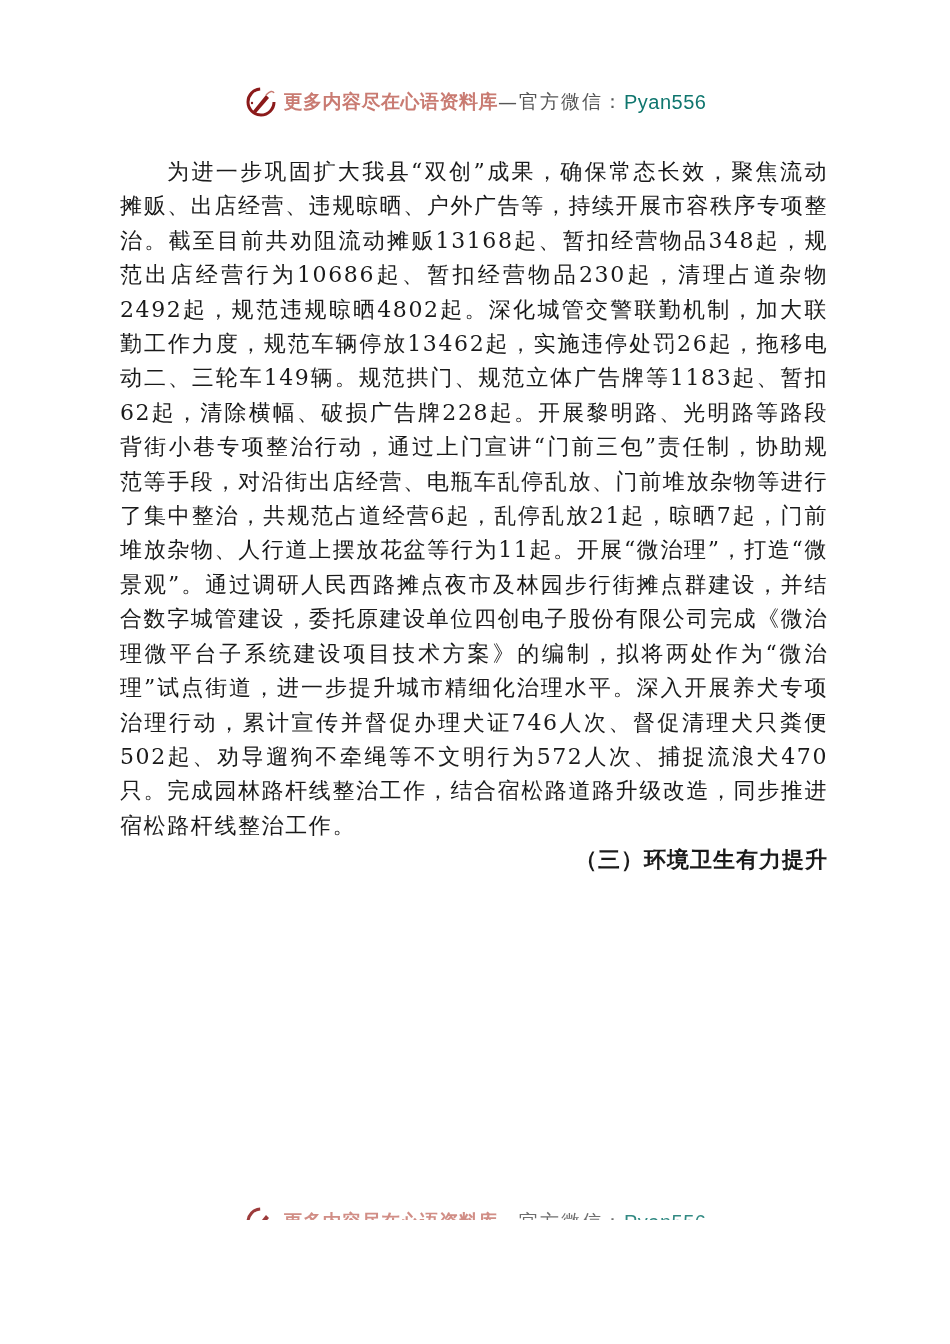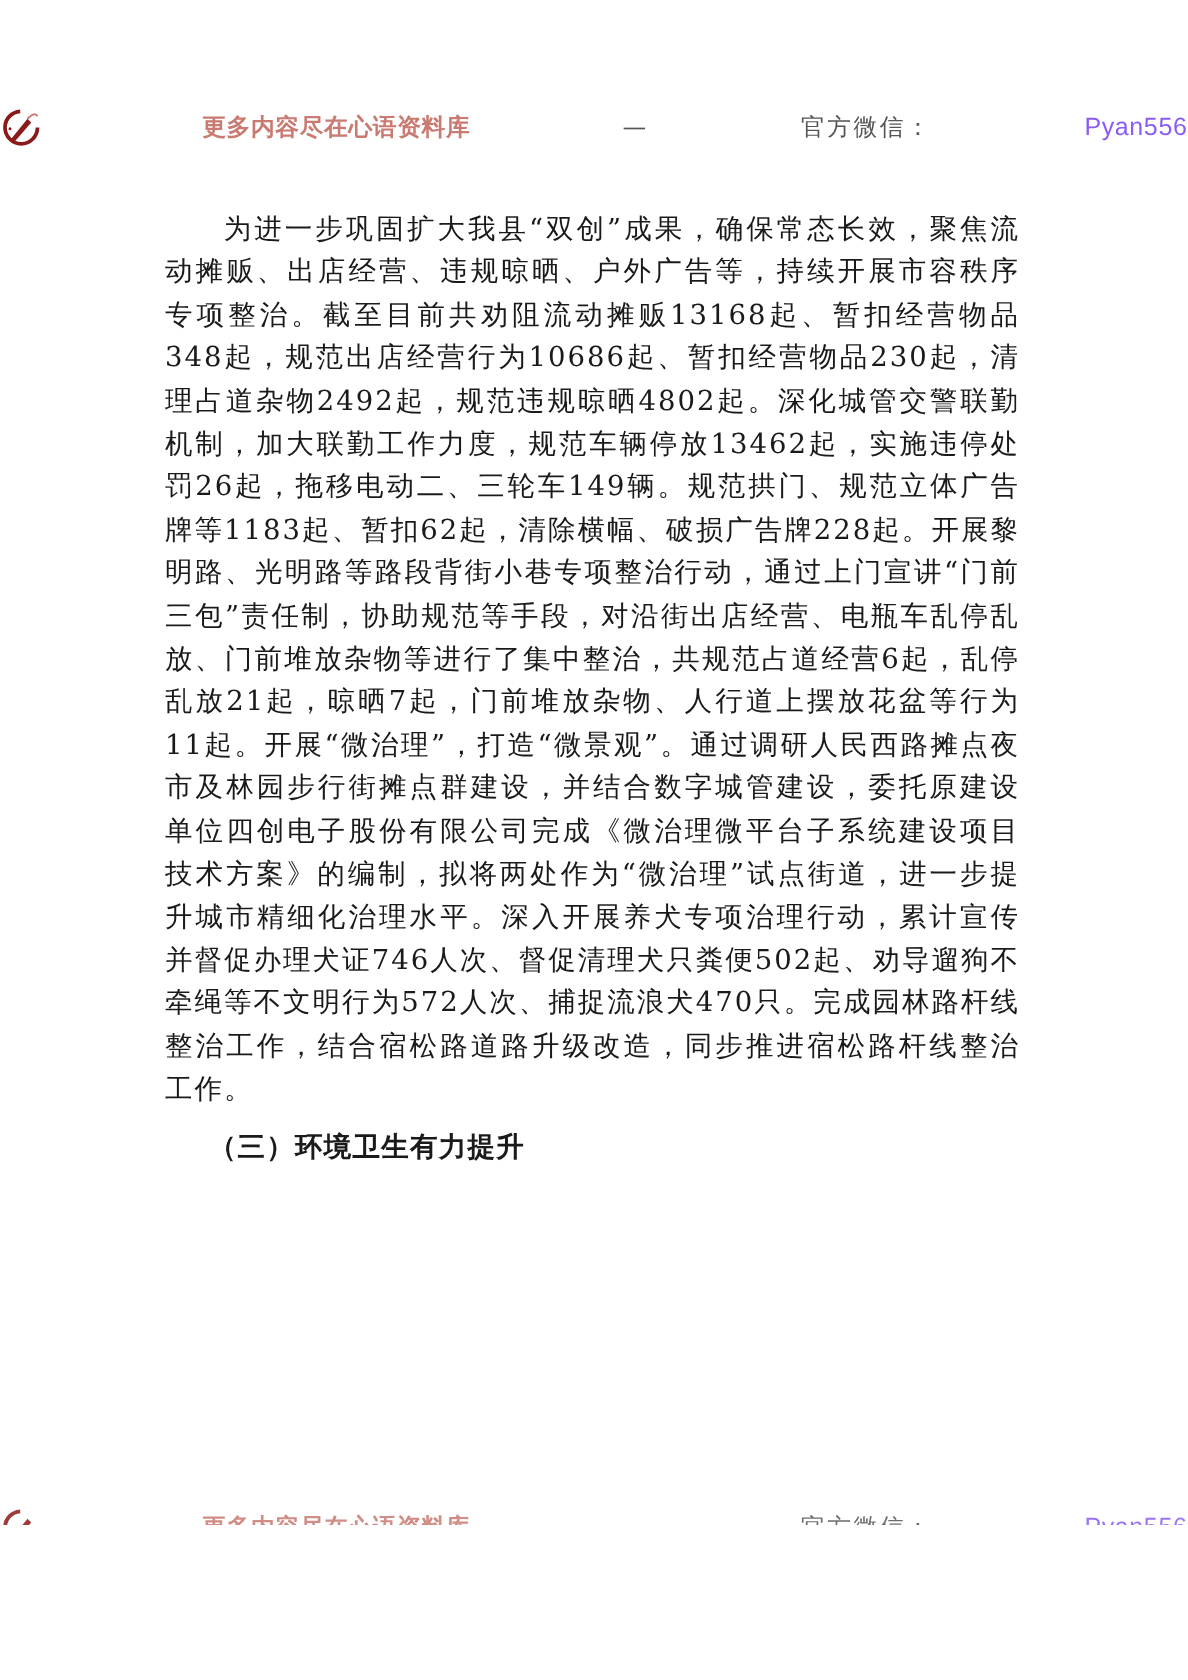--- a/index.html
+++ b/index.html
@@ -1,32 +1,32 @@
 <!DOCTYPE html>
 <html><head>
 <meta charset="utf-8">
 <style>
   html, body { margin: 0; padding: 0; background: #ffffff; }
   body { width: 950px; height: 1344px; position: relative; overflow: hidden;
          font-family: "DejaVu Serif", "Liberation Serif", serif; color: #1a1a1a; }
   .watermark { position: absolute; left: 0; width: 950px; display: flex; align-items: center;
-               justify-content: space-between; height: 40px; font-size: 19px; }
+               justify-content: center; height: 40px; font-size: 19px; }
   .watermark .wm-logo { width: 34px; height: 34px; margin-right: 6px; }
   .watermark .wm-red { color: #c97b72; font-family: "DejaVu Serif", serif; font-weight: bold; letter-spacing: 0.5px; }
   .watermark .wm-gray { color: #555555; font-family: "DejaVu Sans", sans-serif; letter-spacing: 2px; }
-  .watermark .wm-id { color: #8b5cf6; font-family: "Liberation Sans", sans-serif; font-size: 20px; letter-spacing: 0.5px; }
+  .watermark .wm-id { color: #0f766e; font-family: "Liberation Sans", sans-serif; font-size: 20px; letter-spacing: 0.5px; }
   #wm-top { top: 82px; }
   #wm-bottom { top: 1202px; opacity: 0.85; clip-path: inset(0 0 22px 0); }
 
   .page-body { position: absolute; left: 120px; top: 155px; width: 708px; }
-  .para { margin: 12px; font-size: 22px; line-height: 34.4px; text-align: justify;
+  .para { margin: 0; font-size: 22px; line-height: 34.4px; text-align: justify;
           text-align-last: left; letter-spacing: 1.6px; }
   .para.indent { text-indent: 47px; }
   .heading { margin: 0; font-size: 22px; line-height: 34.4px; font-weight: bold;
-             padding-left: 47px; letter-spacing: 1px; font-family: "DejaVu Sans", sans-serif; }
+             padding-left: 47px; letter-spacing: 1px; font-family: "DejaVu Sans", sans-serif; text-align: right; }
 </style>
 </head>
 <body>
 
 <div class="watermark" id="wm-top">
   <svg class="wm-logo" viewBox="0 0 34 34">
     <circle cx="17" cy="17" r="13" fill="none" stroke="#8b1a1a" stroke-width="3" stroke-dasharray="60 22"></circle>
     <path d="M9 26 L22 10 L25 13 L12 28 Z" fill="#8b1a1a"></path>
     <path d="M22 10 Q28 4 30 8" fill="none" stroke="#c97b72" stroke-width="1.5"></path>
     <circle cx="8" cy="18" r="1.2" fill="#8b1a1a"></circle>

